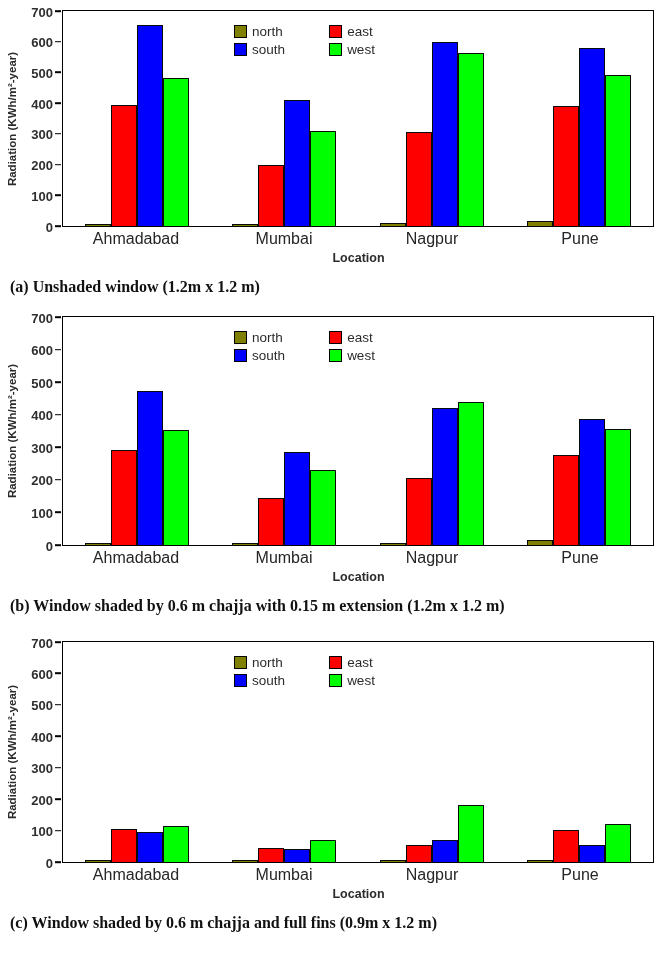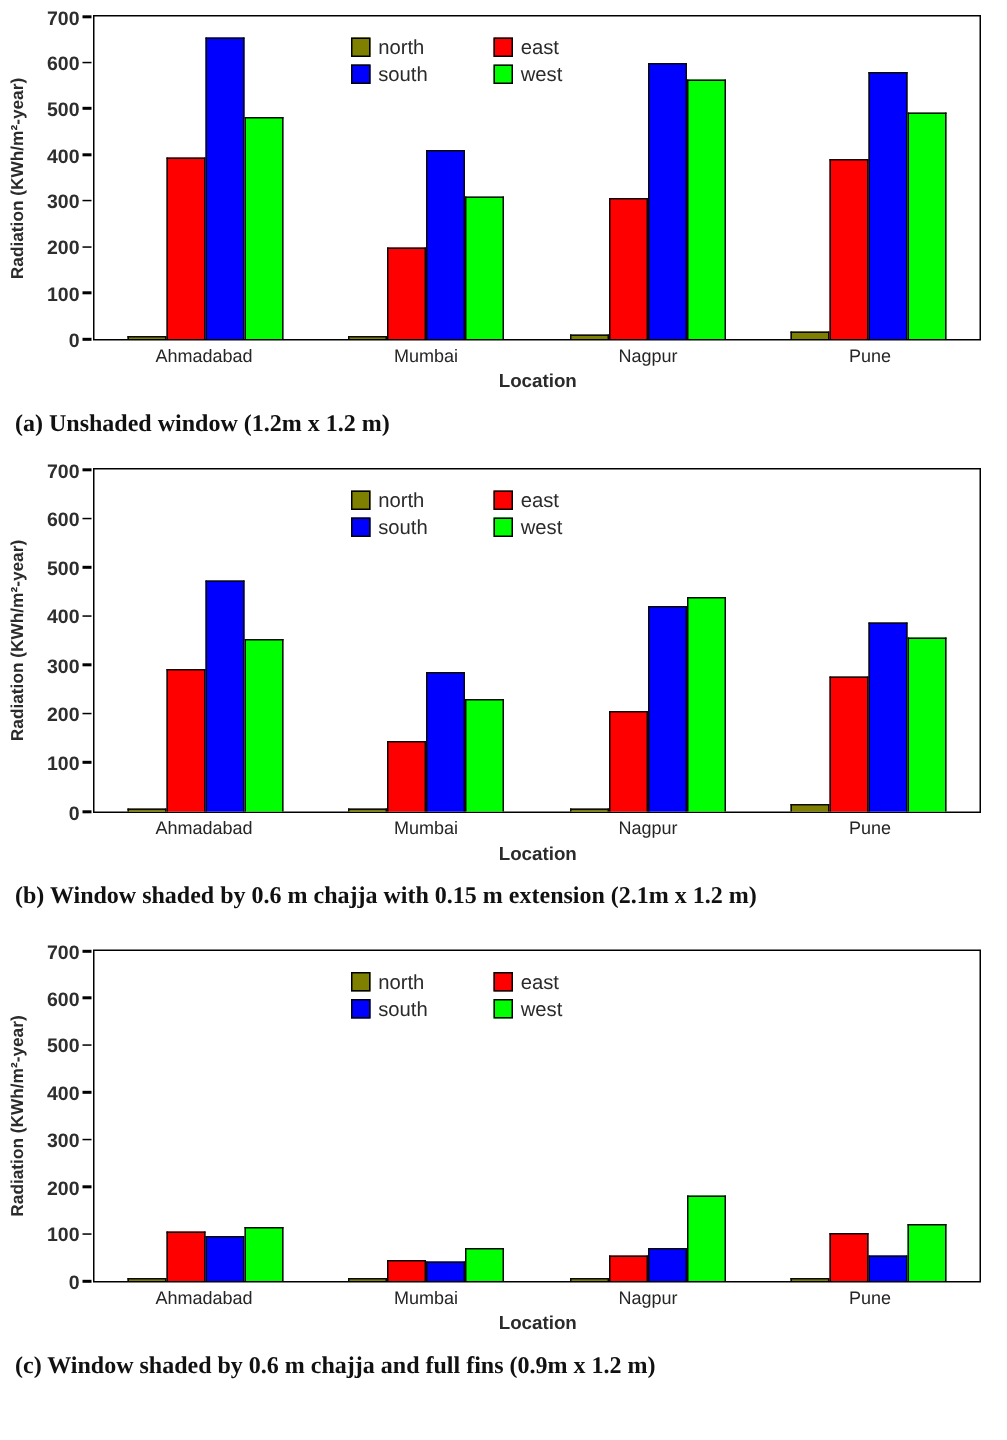--- a/index.html
+++ b/index.html
@@ -43,21 +43,21 @@
     position:absolute; top:13px; left:29%;
     display:grid; grid-template-columns:auto auto;
     column-gap:44px; row-gap:3px;
     font-size:13.5px; color:#2b2b2b;
   }
   .legend-item { display:flex; align-items:center; gap:5px; }
   .swatch { width:13px; height:13px; box-sizing:border-box; border:1.6px solid #000; display:inline-block; }
   .xcats {
     display:flex; justify-content:space-around;
     margin-left:62px; margin-right:17px; margin-top:3px;
-    font-size:12px; color:#262626;
+    font-size:16px; color:#262626;
   }
   .xcats div { width:112px; text-align:center; }
   .xlabel {
     text-align:center; font-weight:bold; font-size:12.5px;
     margin-top:3px; padding-left:46px; color:#2b2b2b;
   }
   .caption {
     text-align:left; font-family:"Liberation Serif", serif;
     font-weight:bold; font-size:16px; color:#111;
     margin:13px 10px 20px;
@@ -220,21 +220,21 @@
           <div class="ytickmark" style="top: 0px;"></div>
         </div>
     </div>
     <div class="xcats">
         <div>Ahmadabad</div>
         <div>Mumbai</div>
         <div>Nagpur</div>
         <div>Pune</div>
       </div>
     <div class="xlabel">Location</div>
-    <figcaption class="caption">(b) Window shaded by 0.6 m chajja with 0.15 m extension (2.1m x 1.2 m)</figcaption>
+    <figcaption class="caption">(b) Window shaded by 0.6 m chajja with 0.15 m extension (1.2m x 1.2 m)</figcaption>
   </figure>
 
   <figure class="fig" data-chart="2">
     <div class="chart-row">
       <div class="ylabel-box">
         <span>Radiation (KWh/m²-year)</span>
       </div>
       <div class="yticks">
           <div class="ytick" style="top: 221.6px;">0</div>
           <div class="ytick" style="top: 190.171px;">100</div>

